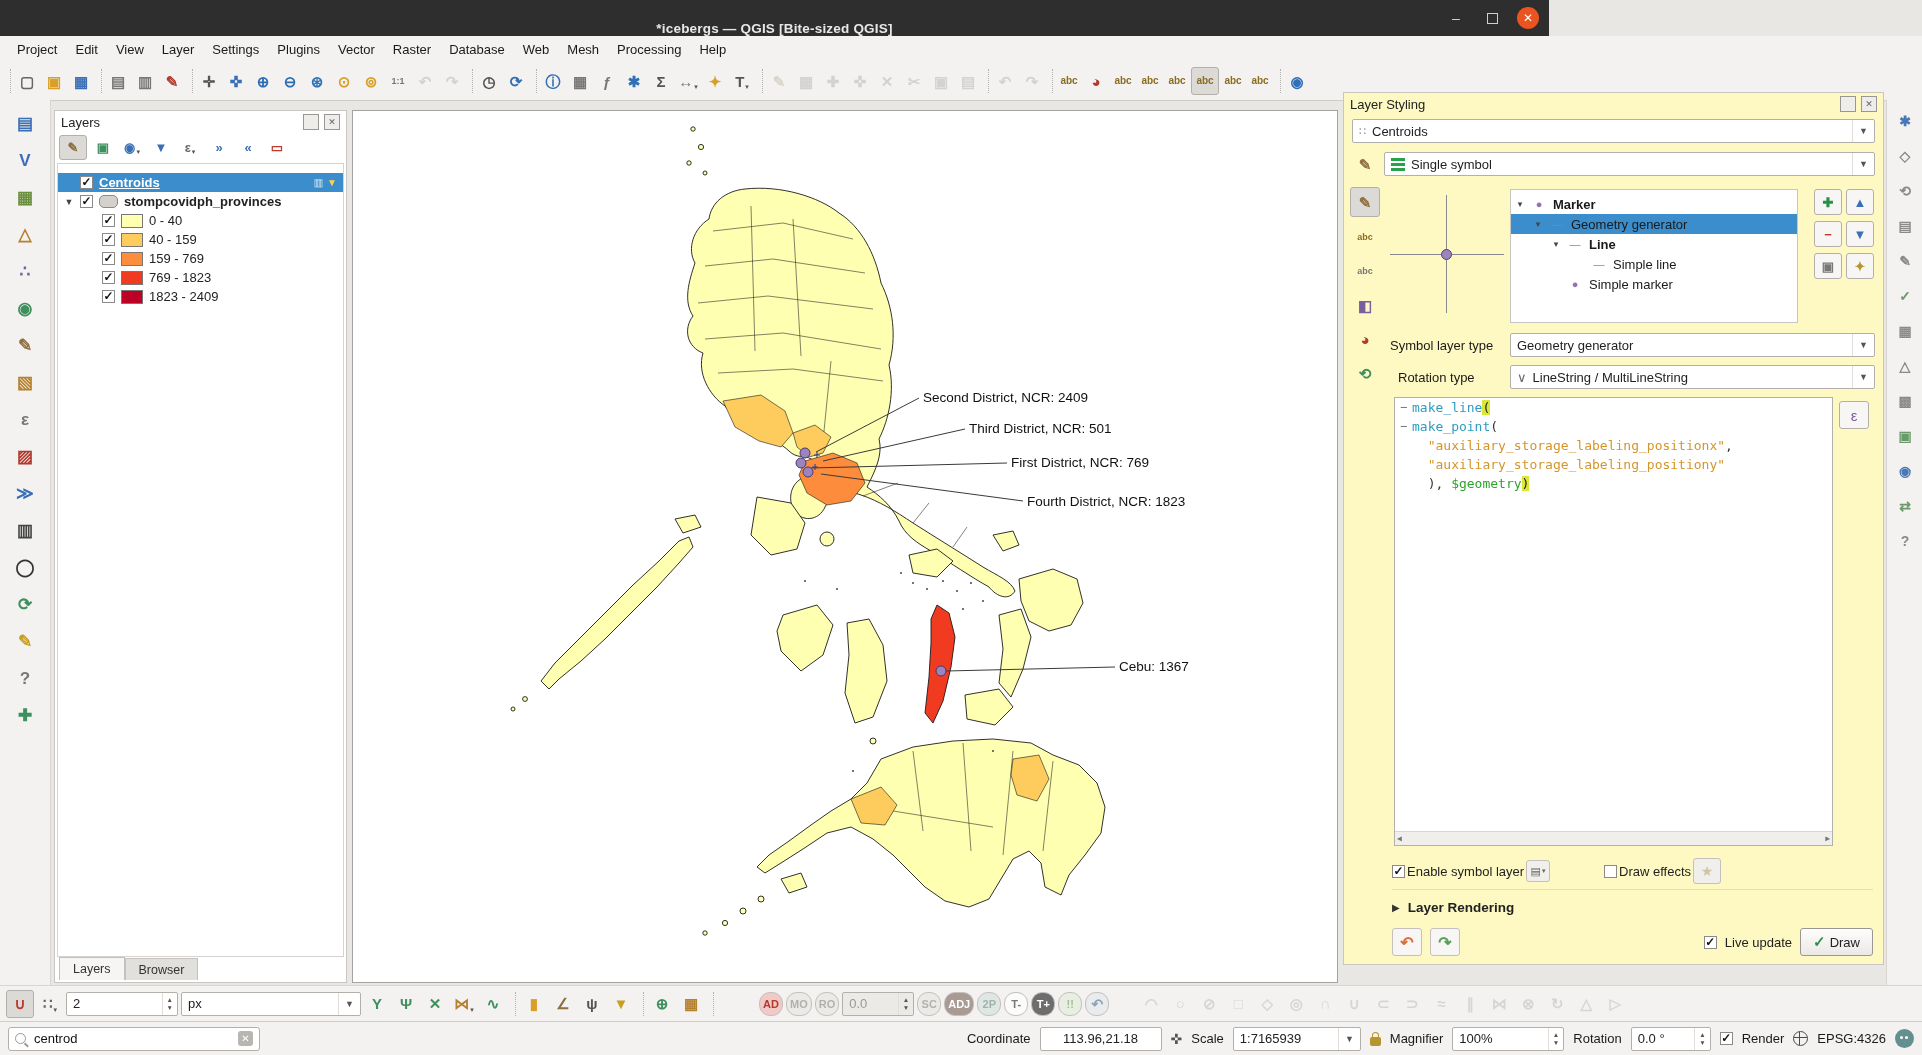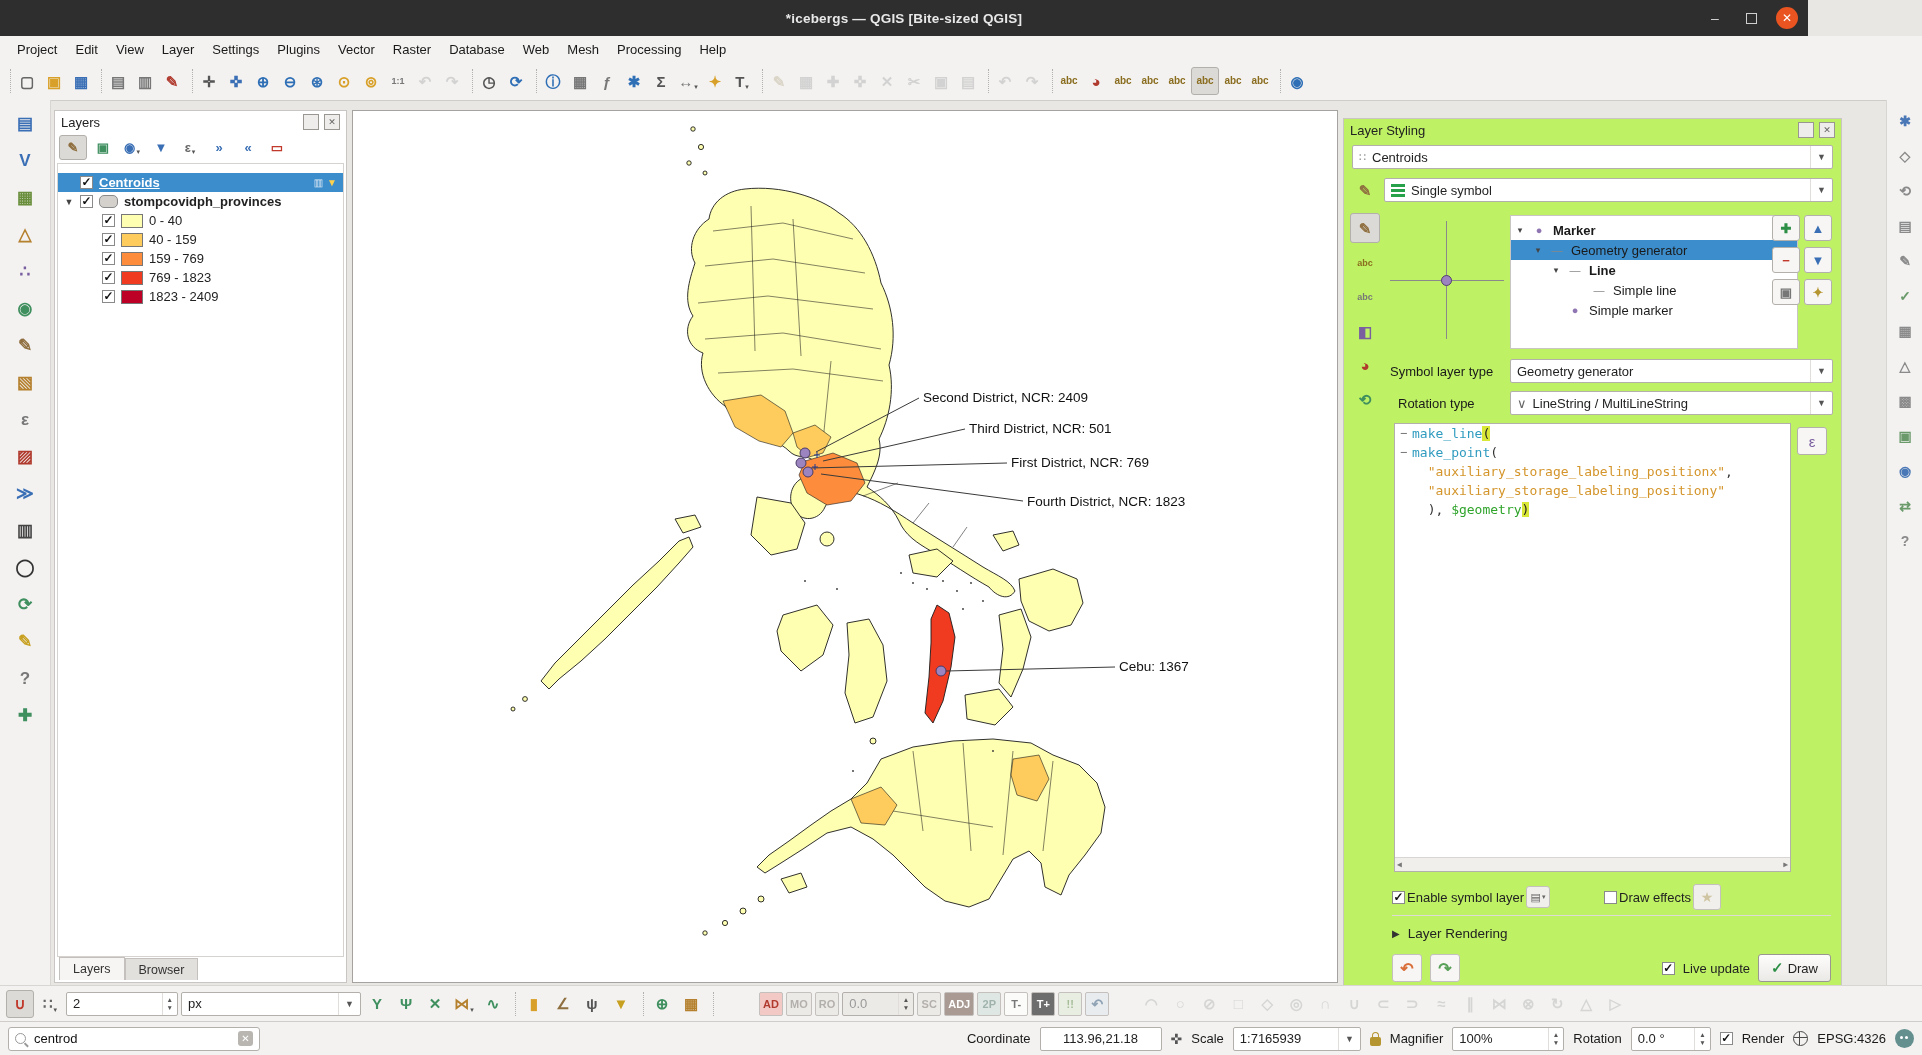--- a/index.html
+++ b/index.html
@@ -1,21 +1,21 @@
 <!DOCTYPE html>
 <html><head>
 <meta charset="utf-8">
 <style>
   html,body{margin:0;padding:0}
   body{width:1922px;height:1055px;position:relative;overflow:hidden;background:#e9e7e4;
        font-family:"Liberation Sans",sans-serif;font-size:13px;color:#222;-webkit-font-smoothing:antialiased}
   .abs{position:absolute}
 
   
-  .titlebar{left:0;top:0;width:1808px;height:36px;background:#2e2e2e;display:flex;align-items:center;color:#e8e8e8}
+  .titlebar{left:0;top:0;width:1549px;height:36px;background:#2e2e2e;display:flex;align-items:flex-end;color:#e8e8e8}
   .titlebar .title{flex:1;text-align:center;font-size:13.5px;font-weight:bold;letter-spacing:.2px}
   .winbtns{position:absolute;right:10px;top:0;height:36px;display:flex;align-items:center;gap:14px}
   .winbtn{width:22px;height:22px;display:flex;align-items:center;justify-content:center;color:#cfcfcf;font-size:14px;border-radius:50%}
   .winbtn.max span{width:9px;height:9px;border:1.5px solid #cfcfcf;display:block}
   .winbtn.close{background:#e95420;color:#fff;font-size:12px}
 
   
   .menubar{left:0;top:36px;width:1922px;height:26px;background:#f3f2f1;border-bottom:1px solid #d8d5d2;display:flex;align-items:center;padding-left:8px}
   .menuitem{padding:0 9px;height:22px;display:flex;align-items:center;border-radius:3px;font-size:13px;color:#1a1a1a}
 
@@ -55,21 +55,21 @@
   .ptabs{position:absolute;left:4px;bottom:1px;display:flex}
   .ptab{height:21px;padding:0 13px;display:flex;align-items:center;font-size:12.5px;border:1px solid #c3c0bd;background:#e2e0dd;color:#333;border-bottom:none}
   .ptab.active{background:#f6f5f3;font-weight:normal;position:relative;top:-1px;height:22px}
 
   
   .mapcanvas{left:352px;top:110px;width:986px;height:873px;background:#fff;border:1px solid #a5a2a0;box-sizing:border-box}
   .mapcanvas svg{display:block}
   .maplabel{font-size:13.5px;fill:#111}
 
   
-  .styling-panel{left:1343px;top:118px;width:499px;height:873px;background:#bef264;border:1px solid #c8c5c2;box-sizing:border-box}
+  .styling-panel{left:1343px;top:92px;width:541px;height:873px;background:#fef9c3;border:1px solid #c8c5c2;box-sizing:border-box}
   .combo{background:#fff;border:1px solid #b3b0ac;border-radius:2px;height:24px;display:flex;align-items:center;padding:0 6px;gap:6px;box-sizing:border-box;font-size:13px}
   .combo .arrow{margin-left:auto;font-size:9px;color:#555;padding-left:6px;border-left:1px solid #e0ddda;height:100%;display:flex;align-items:center}
   .ss-icon{width:14px;height:13px;background:repeating-linear-gradient(#27a24b 0 3px,transparent 3px 5px);flex:0 0 auto}
   .sp-tabs{position:absolute;left:3px;top:94px;width:36px;display:flex;flex-direction:column;gap:6px;align-items:center}
   .sp-tabs .tbtn{width:28px;height:28px}
   .sp-main{position:absolute;left:44px;top:92px;right:6px;bottom:4px}
   .preview{position:absolute;left:2px;top:10px;width:114px;height:118px}
   .preview .hline{position:absolute;left:0;right:0;top:59px;height:1px;background:#8a8a8a}
   .preview .vline{position:absolute;top:0;bottom:0;left:56px;width:1px;background:#8a8a8a}
   .preview .dot{position:absolute;left:51px;top:54px;width:11px;height:11px;border-radius:50%;background:#9b84c0;border:1px solid #54406e;box-sizing:border-box}
@@ -92,34 +92,34 @@
   .tok-var{color:#2fa42b}
   .tok-brk{background:#d9e736;color:#222}
   .tok-pl{color:#333}
   .hscroll{position:absolute;left:0;right:0;bottom:0;height:13px;background:#f0efec;border-top:1px solid #d8d5d2;display:flex;justify-content:space-between;align-items:center;padding:0 2px;font-size:8px;color:#777}
   .expr-btn{position:absolute;right:8px;top:216px;width:28px;height:26px;border:1px solid #b3b0ac;background:#f7f6f4;border-radius:3px;display:flex;align-items:center;justify-content:center;font-size:15px;color:#7a5fa0}
   .enable-row{position:absolute;left:4px;right:4px;bottom:76px;height:26px;display:flex;align-items:center;gap:2px;font-size:13px}
   .ddov{width:22px;height:20px;border:1px solid #c3c0bd;border-radius:3px;background:#f0efec;display:flex;align-items:center;justify-content:center;font-size:11px;color:#666;gap:1px}
   .starbtn{width:26px;height:24px;border:1px solid #c3c0bd;border-radius:3px;background:#f0efec;display:flex;align-items:center;justify-content:center;font-size:14px;color:#cfc5a2}
   .lr-row{position:absolute;left:4px;right:4px;bottom:42px;height:22px;display:flex;align-items:center;gap:8px;border-top:1px solid #dddad7;padding-top:6px}
   .lr-row .tri{font-size:10px;color:#333}
-  .lr-row .t{font-weight:normal;font-size:13.5px}
+  .lr-row .t{font-weight:bold;font-size:13.5px}
   .sp-bottom{position:absolute;left:4px;right:4px;bottom:4px;height:28px;display:flex;align-items:center;gap:8px}
   .undo-btn,.redo-btn{width:28px;height:26px;border:1px solid #c3c0bd;border-radius:3px;background:#f7f6f4;display:flex;align-items:center;justify-content:center;font-size:16px;font-weight:bold}
   .undo-btn{color:#d9703c}.redo-btn{color:#58a058}
   .apply-btn{height:26px;border:1px solid #9a9792;border-radius:3px;background:linear-gradient(#fdfdfc,#ebe9e6);display:flex;align-items:center;gap:4px;padding:0 12px;font-size:13px}
   .apply-btn .chk{color:#2d8f46;font-weight:bold;font-size:15px}
 
   
   .snaptb{left:0;top:985px;width:1922px;height:36px;background:#f3f2f1;border-top:1px solid #d8d5d2;display:flex;align-items:center;padding:0 6px;gap:3px;box-sizing:border-box}
   .snaptb .grp{display:flex;align-items:center;gap:3px}
   .spin{background:#fff;border:1px solid #b3b0ac;border-radius:2px;height:24px;display:flex;align-items:center;padding:0 0 0 6px;box-sizing:border-box;font-size:13px}
   .spin .arrows{margin-left:auto;display:flex;flex-direction:column;font-size:6.5px;color:#555;line-height:1.1;border-left:1px solid #e0ddda;height:100%;justify-content:center;padding:0 4px}
   .spin.dis{background:#eceae7;color:#999}
-  .badge{height:24px;min-width:24px;border:1px solid #c3c0bd;border-radius:2px;display:flex;align-items:center;justify-content:center;font-size:11px;font-weight:bold;padding:0 3px;box-sizing:border-box}
+  .badge{height:24px;min-width:24px;border:1px solid #c3c0bd;border-radius:11px;display:flex;align-items:center;justify-content:center;font-size:11px;font-weight:bold;padding:0 3px;box-sizing:border-box}
   .b-ad{background:#f3c9c5;color:#b03a2e}
   .b-dis{background:#eceae7;color:#b3b0ac}
   .b-adj{background:#a99a93;color:#fff}
   .b-2p{background:#dfe7e4;color:#9fb3ac}
   .b-tm{background:#fbfbfa;color:#777}
   .b-tp{background:#6d6d6d;color:#fff}
   .b-warn{background:#e8efe2;color:#a7bd9a}
   .b-undo{background:#e9ecef;color:#8fa3b5;font-size:14px}
 
   

